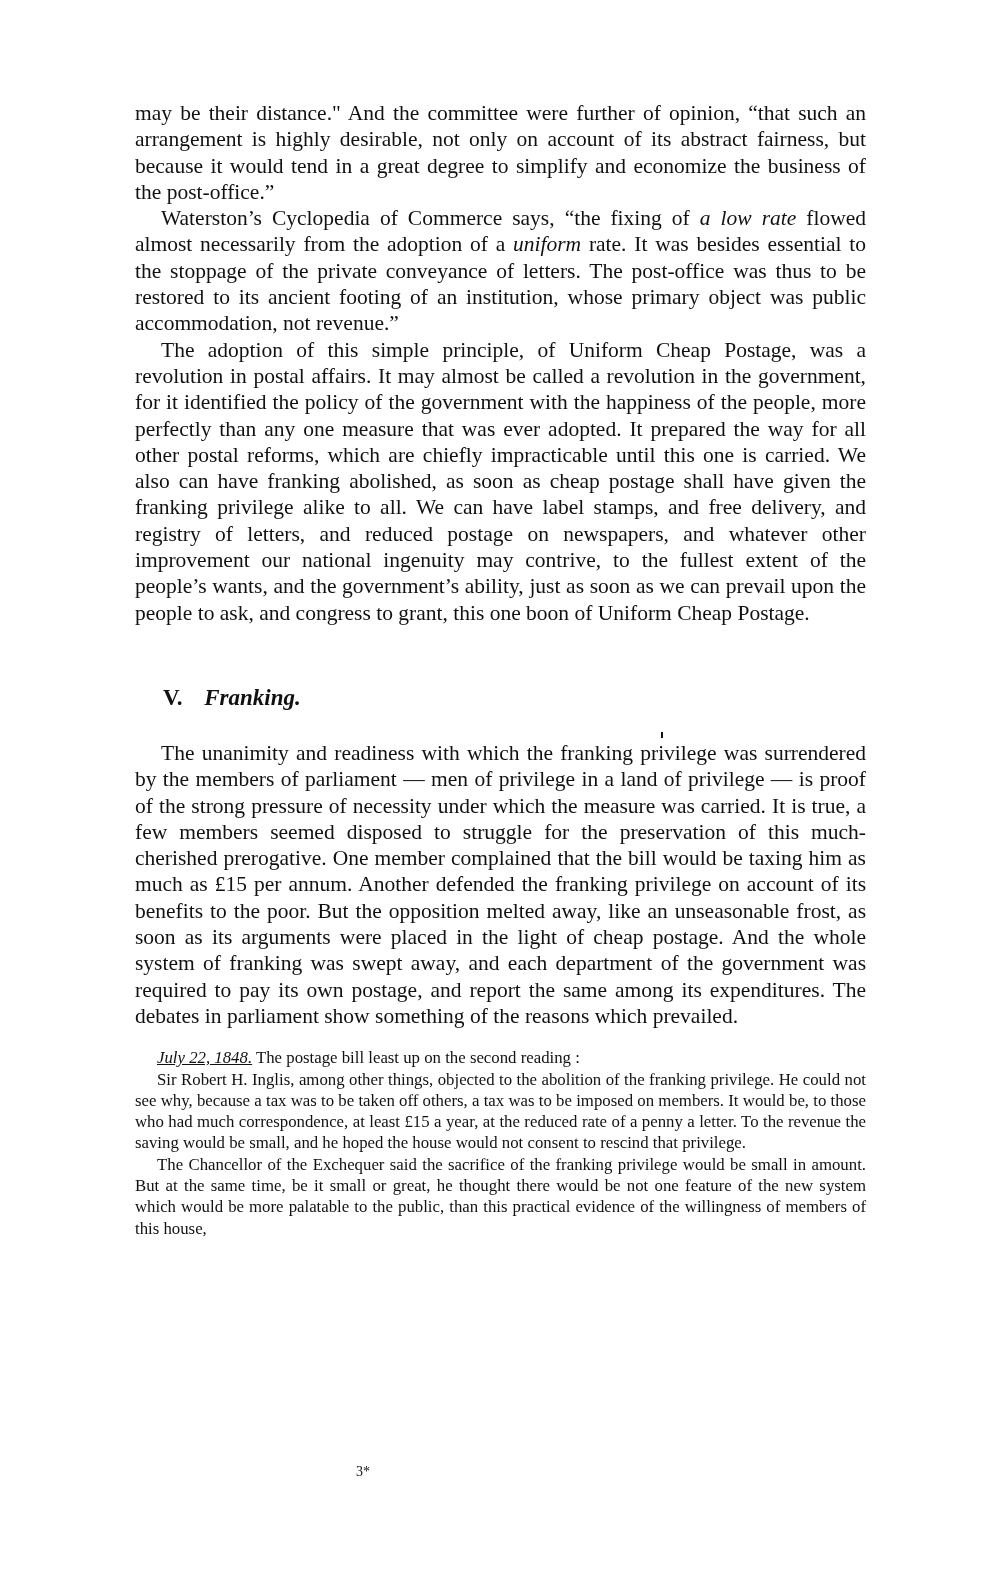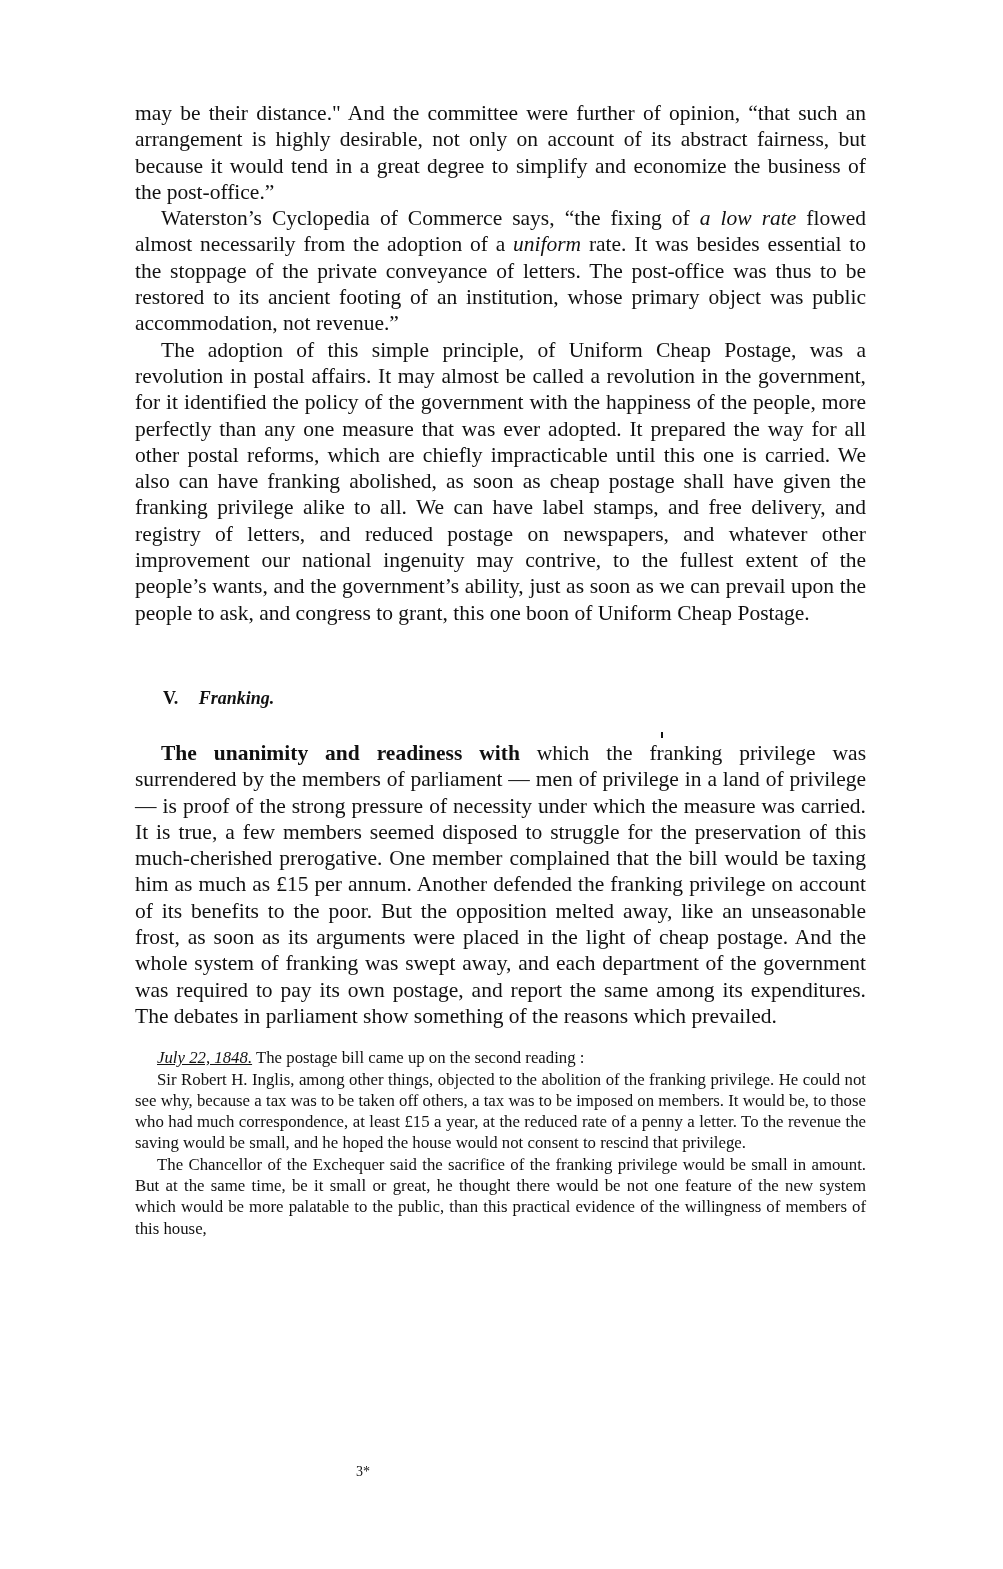--- a/index.html
+++ b/index.html
@@ -14,30 +14,30 @@
   }
   .body-text {
     font-size: 21.5px;
     line-height: 26.3px;
     text-align: justify;
     margin: 0;
   }
   .para { margin: 0; text-indent: 26px; }
   .para.no-indent { text-indent: 0; }
   .section-heading {
-    font-size: 18px;
+    font-size: 23px;
     font-weight: bold;
     margin: 58px 0 0 28px;
     height: 28px;
     line-height: 28px;
   }
   .section-heading .num { margin-right: 16px; }
   .section-heading .title { font-style: italic; }
   .section-gap { height: 28px; }
-  .bold-lead { font-weight: bold; }
+  .bold-lead { font-weight: normal; }
   .small-text {
     font-size: 16.8px;
     line-height: 21.3px;
     text-align: justify;
     margin-top: 18px;
   }
   .small-text .para { text-indent: 22px; }
   .date { font-style: italic; text-decoration: underline; }
   .folio {
     position: absolute;
@@ -75,21 +75,21 @@
     <span class="title">Franking.</span>
   </div>
 
   <div class="section-gap"></div>
 
   <div class="body-text">
     <p class="para"><span class="bold-lead">The unanimity and readiness with</span><span> which the franking privilege was surrendered by the members of parliament — men of privilege in a land of privilege — is proof of the strong pressure of necessity under which the measure was carried.  It is true, a few members seemed disposed to struggle for the preservation of this much-cherished prerogative.  One member complained that the bill would be taxing him as much as £15 per annum.  Another defended the franking privilege on account of its benefits to the poor.  But the opposition melted away, like an unseasonable frost, as soon as its arguments were placed in the light of cheap postage.  And the whole system of franking was swept away, and each department of the government was required to pay its own postage, and report the same among its expenditures. The debates in parliament show something of the reasons which prevailed.</span></p>
   </div>
 
   <div class="small-text">
-    <p class="para"><span class="date">July 22, 1848.</span><span>  The postage bill came up on the second reading :</span></p>
+    <p class="para"><span class="date">July 22, 1848.</span><span>  The postage bill least up on the second reading :</span></p>
     <p class="para">Sir Robert H. Inglis, among other things, objected to the abolition of the franking privilege.  He could not see why, because a tax was to be taken off others, a tax was to be imposed on members.  It would be, to those who had much correspondence, at least £15 a year, at the reduced rate of a penny a letter.  To the revenue the saving would be small, and he hoped the house would not consent to rescind that privilege.</p>
     <p class="para">The Chancellor of the Exchequer said the sacrifice of the franking privilege would be small in amount.  But at the same time, be it small or great, he thought there would be not one feature of the new system which would be more palatable to the public, than this practical evidence of the willingness of members of this house,</p>
   </div>
 
 </div>
 
 <div class="stray-mark"></div>
 <div class="folio">3*</div>
 
 </body></html>

